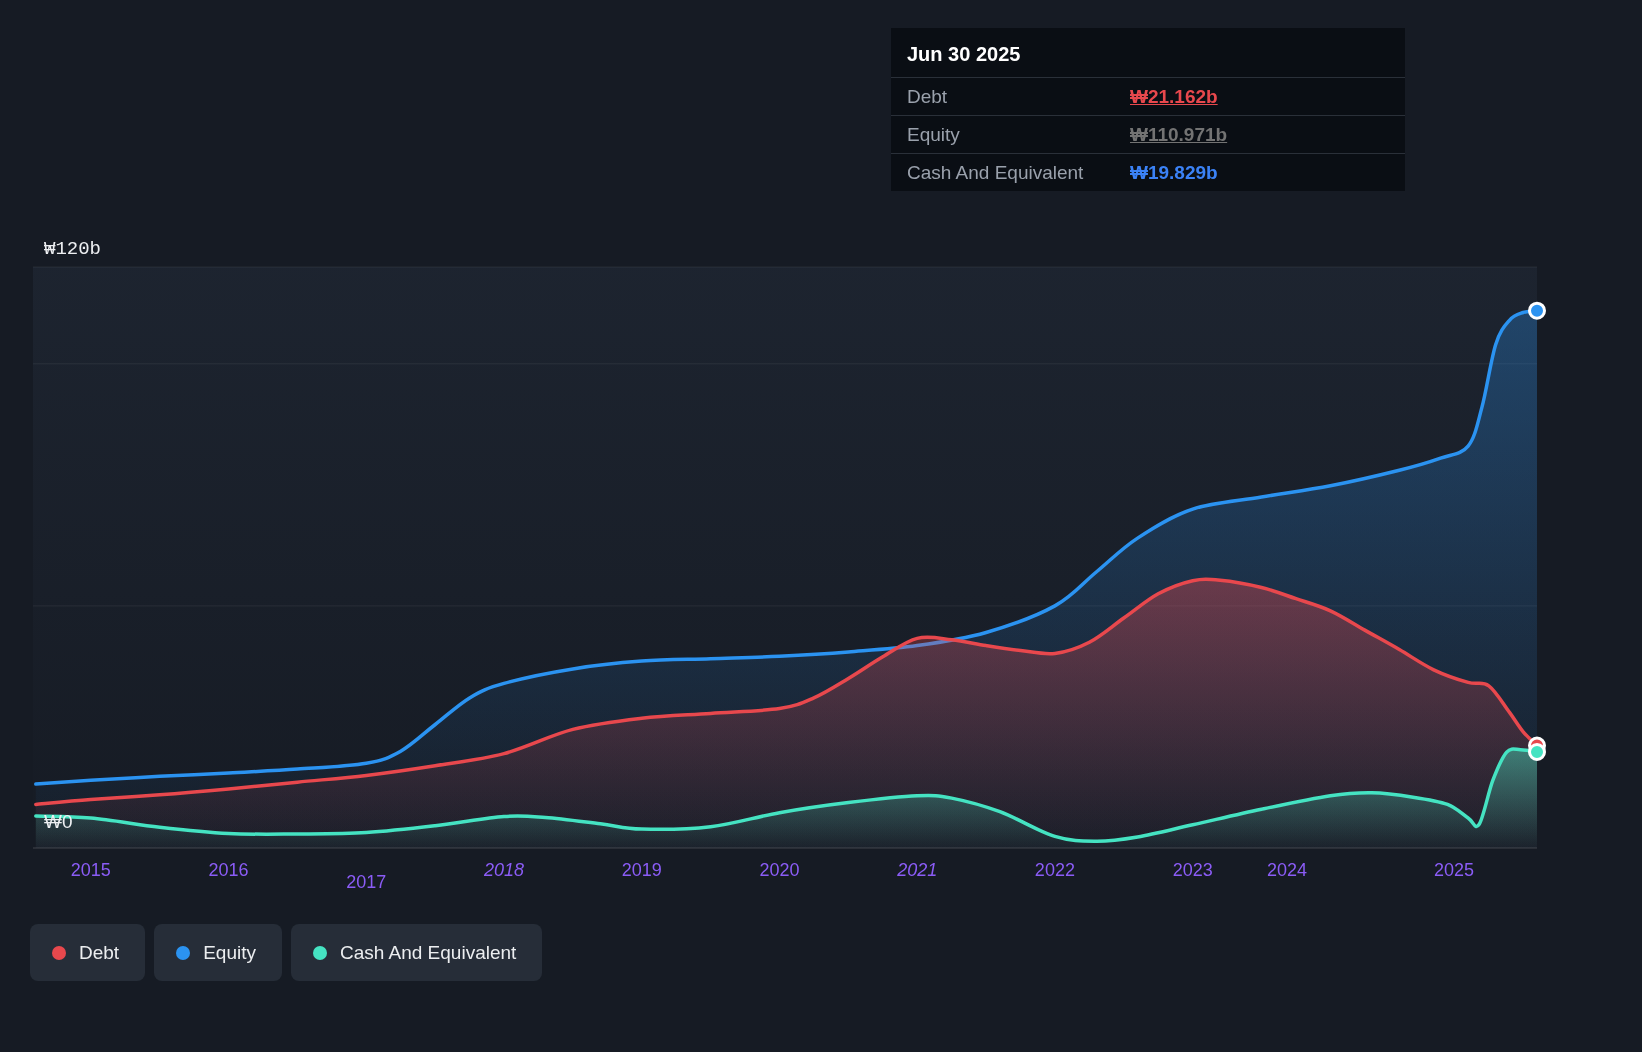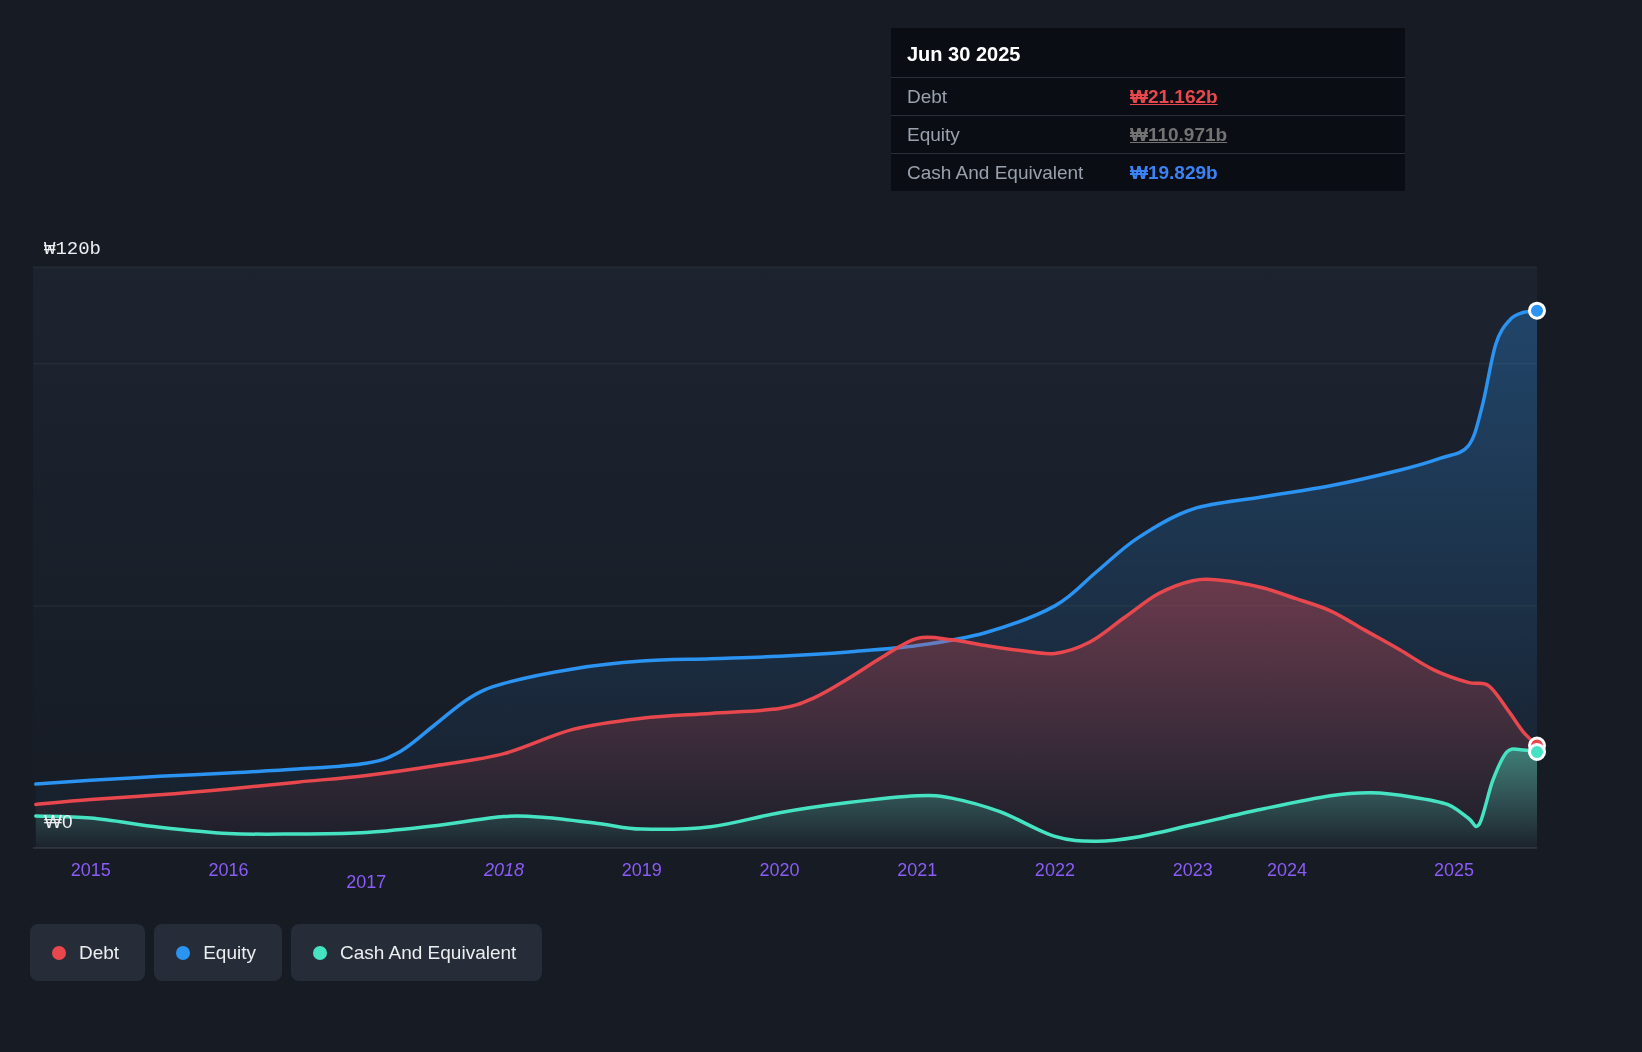--- a/index.html
+++ b/index.html
@@ -75,21 +75,21 @@
 
   <div class="y-label y-top">₩120b</div>
   <div class="y-label y-zero">₩0</div>
   <div id="xaxis">
       <span class="x-tick" style="left: 90.8px;">2015</span>
       <span class="x-tick" style="left: 228.6px;">2016</span>
       <span class="x-tick" style="left: 366.3px; margin-top: 12px;">2017</span>
       <span class="x-tick" style="left: 504px; font-style: italic;">2018</span>
       <span class="x-tick" style="left: 641.8px;">2019</span>
       <span class="x-tick" style="left: 779.5px;">2020</span>
-      <span class="x-tick" style="left: 917.2px;">2021</span>
+      <span class="x-tick" style="left: 917.2px; font-style: italic;">2021</span>
       <span class="x-tick" style="left: 1054.9px;">2022</span>
       <span class="x-tick" style="left: 1192.7px;">2023</span>
       <span class="x-tick" style="left: 1287px;">2024</span>
       <span class="x-tick" style="left: 1454px;">2025</span>
     </div>
 
   <div class="tooltip">
     <div class="tt-title">Jun 30 2025</div>
     <div class="tt-row">
       <span class="tt-label">Debt</span>

